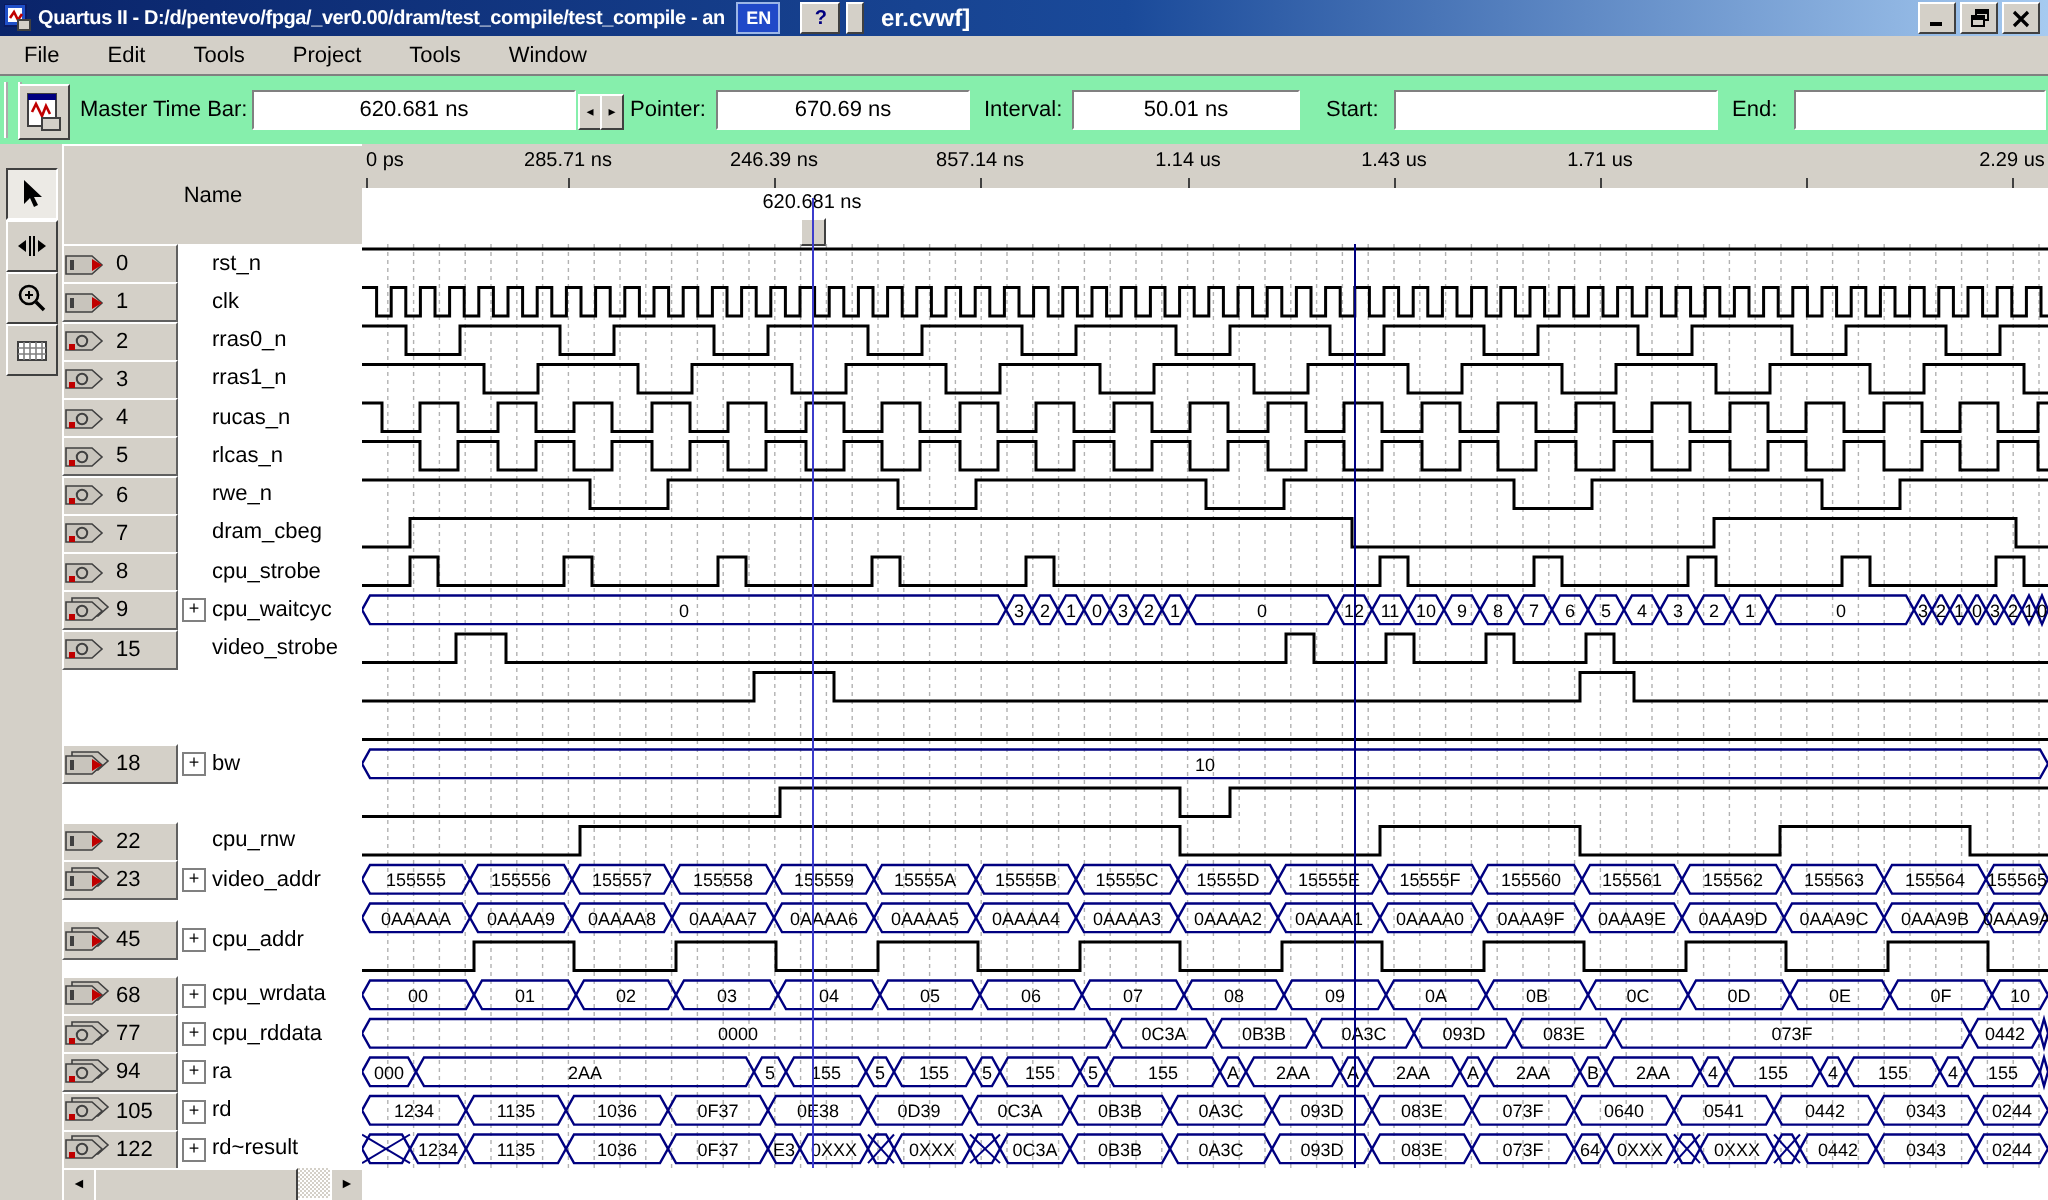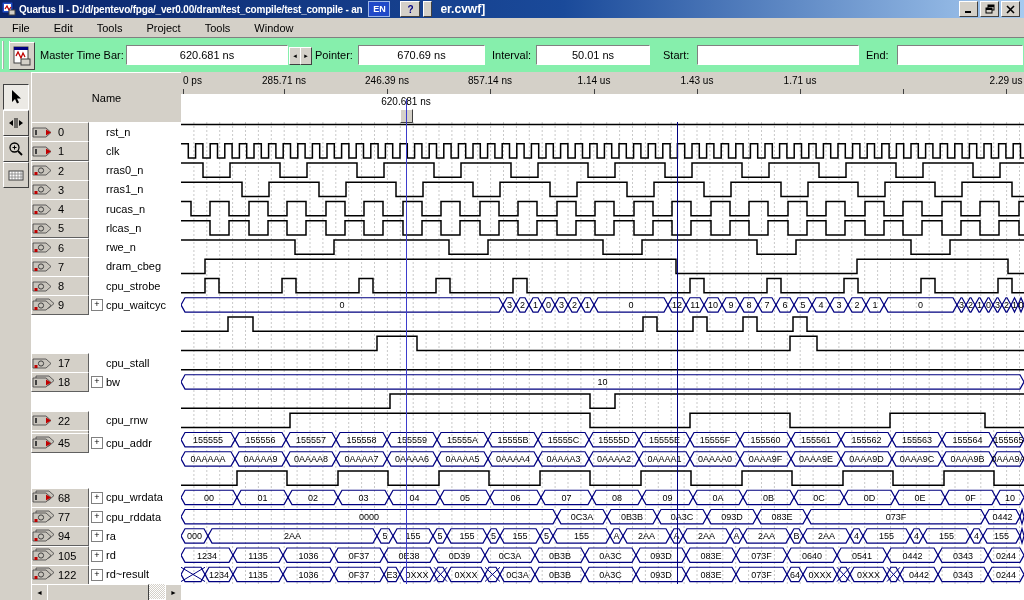--- a/index.html
+++ b/index.html
@@ -319,31 +319,31 @@
               <rect x="2.5" y="9" width="3" height="3" fill="#c00000"></rect>
               <circle cx="9" cy="7.5" r="2.6" fill="none" stroke="#404040"></circle>
             </svg>
             <span class="numtxt">9</span>
           </div>
           <div class="namecell">
             <span class="expandbox">+</span>
             <span class="nametxt">cpu_waitcyc</span>
           </div>
         </div>
-        <div class="srow" style="top: 231px;">
-          <div class="numcell">
-            <svg width="24" height="15" viewBox="0 0 24 15">
-              <path d="M1 3 L14 3 L19 7.5 L14 12 L1 12 Z" fill="#c8c4bc" stroke="#404040" stroke-width="0.8"></path>
-              <rect x="2.5" y="9" width="3" height="3" fill="#c00000"></rect>
-              <circle cx="9" cy="7.5" r="2.6" fill="none" stroke="#404040"></circle>
-            </svg>
-            <span class="numtxt">17</span>
-          </div>
-          <div class="namecell">
-            <span class="nametxt">cpu_stall</span>
+        <div class="srow" style="top: 192.5px;">
+          <div class="numcell">
+            <svg width="24" height="15" viewBox="0 0 24 15">
+              <path d="M1 3 L14 3 L19 7.5 L14 12 L1 12 Z" fill="#c8c4bc" stroke="#404040" stroke-width="0.8"></path>
+              <rect x="2.5" y="9" width="3" height="3" fill="#c00000"></rect>
+              <circle cx="9" cy="7.5" r="2.6" fill="none" stroke="#404040"></circle>
+            </svg>
+            <span class="numtxt">15</span>
+          </div>
+          <div class="namecell">
+            <span class="nametxt">video_strobe</span>
           </div>
         </div>
         <div class="srow" style="top: 250.25px;">
           <div class="numcell">
             <svg width="24" height="15" viewBox="0 0 24 15">
               <path d="M4 1 L17 1 L22 5.5 L17 10 L4 10 Z" fill="#c8c4bc" stroke="#404040" stroke-width="0.8"></path>
               <path d="M1 3 L14 3 L19 7.5 L14 12 L1 12 Z" fill="#c8c4bc" stroke="#404040" stroke-width="0.8"></path>
               <path d="M14 4.5 L19 7.5 L14 10.5 Z" fill="#c00000"></path>
               <rect x="3" y="5" width="2" height="5" fill="#404040"></rect>
             </svg>
@@ -388,21 +388,21 @@
               <path d="M14 4.5 L19 7.5 L14 10.5 Z" fill="#c00000"></path>
               <rect x="3" y="5" width="2" height="5" fill="#404040"></rect>
             </svg>
             <span class="numtxt">23</span>
           </div>
           <div class="namecell">
             <span class="expandbox">+</span>
             <span class="nametxt">video_addr</span>
           </div>
         </div>
-        <div class="srow" style="top: 311px;">
+        <div class="srow" style="top: 338px;">
           <div class="numcell">
             <svg width="24" height="15" viewBox="0 0 24 15">
               <path d="M4 1 L17 1 L22 5.5 L17 10 L4 10 Z" fill="#c8c4bc" stroke="#404040" stroke-width="0.8"></path>
               <path d="M1 3 L14 3 L19 7.5 L14 12 L1 12 Z" fill="#c8c4bc" stroke="#404040" stroke-width="0.8"></path>
               <path d="M14 4.5 L19 7.5 L14 10.5 Z" fill="#c00000"></path>
               <rect x="3" y="5" width="2" height="5" fill="#404040"></rect>
             </svg>
             <span class="numtxt">45</span>
           </div>
           <div class="namecell">

